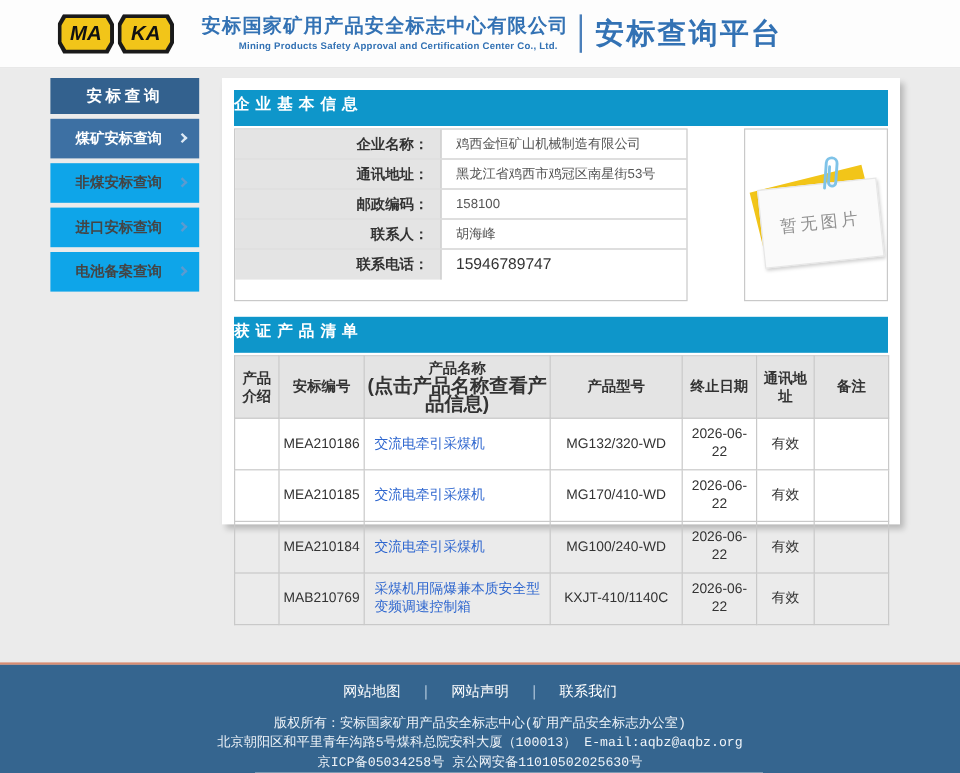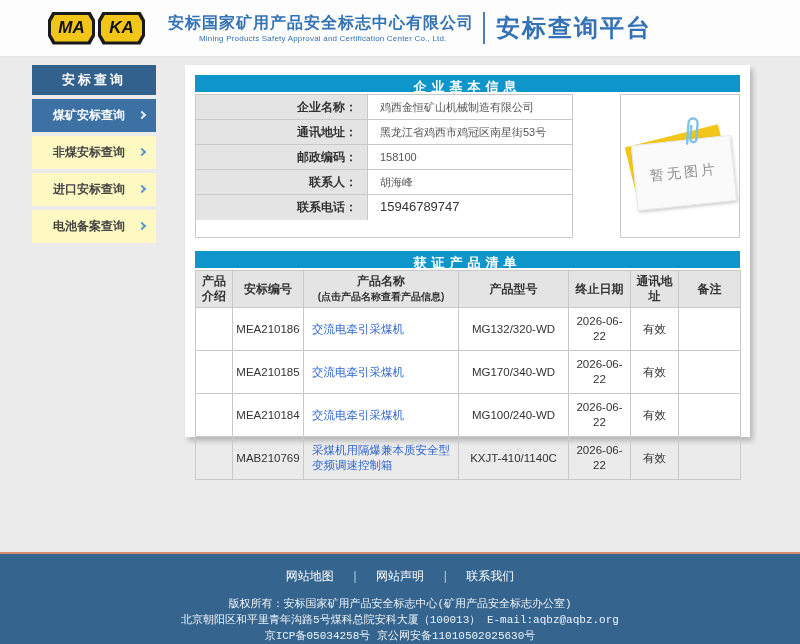--- a/index.html
+++ b/index.html
@@ -30,61 +30,61 @@
     display:flex; align-items:center; justify-content:center;
     font-weight:bold; font-style:italic; font-size:17px; color:#111;
     letter-spacing:0px;
   }
   .org-block { margin-left:23px; }
   .org-cn {
     font-size:16px; font-weight:bold; color:#3372b4; letter-spacing:1px;
     line-height:20px;
   }
   .org-en {
-    font-size:8px; font-weight:normal; color:#3372b4; line-height:11px;
+    font-size:8px; font-weight:bold; color:#3372b4; line-height:11px;
     letter-spacing:0.2px;
     padding-left:31px;
   }
   .header-divider {
     width:2px; height:32px; background:#4a7fba; margin:0 11px 0 9px;
   }
   .platform-title {
     font-size:24px; font-weight:bold; color:#3372b4; letter-spacing:2px;
   }
 
   
-  .sidebar { position:absolute; left:32px; top:65px; width:124px; }
+  .sidebar { position:absolute; left:42px; top:65px; width:124px; }
   .side-title {
     height:30px; line-height:30px; background:#33618e; color:#fff;
     font-size:13px; font-weight:bold; text-align:center; letter-spacing:3px;
   }
   .side-item {
-    position:relative; height:33px; margin-top:4px; background:#fef9c3;
+    position:relative; height:33px; margin-top:4px; background:#0ea5e9;
     display:flex; align-items:center; justify-content:center;
     font-size:12px; font-weight:bold; color:#444; cursor:pointer;
   }
   .side-item .chevron {
     position:absolute; right:11px; top:13px;
     width:6px; height:6px;
     border-top:2px solid #5b9bd0; border-right:2px solid #5b9bd0;
     transform:rotate(45deg);
   }
   .side-item.active { background:#3d70a3; color:#fff; }
   .side-item.active .chevron { border-color:#dce9f5; }
   .side-item span.lbl { margin-right:10px; }
 
   
   .panel {
     position:absolute; left:185px; top:65px; width:565px; height:372px;
     background:#fff; box-shadow:3px 4px 5px rgba(0,0,0,0.22);
     padding:10px;
   }
   .sec-head {
-    height:17px; line-height:23px; background:#0e96ca; color:#fff;
-    font-size:13px; font-weight:bold; text-align:center; letter-spacing:5px;
+    height:30px; line-height:23px; background:#0e96ca; color:#fff;
+    font-size:13px; font-weight:bold; letter-spacing:5px;
   }
 
   
   .ent-flex { display:flex; margin-top:2px;gap:45px; }
   .ent-table { width:412px; border:1px solid #c9c9c9; }
   .ent-row { display:flex; height:25px; border-bottom:1px solid #c9c9c9; }
   .ent-row:last-child { border-bottom:none; }
   .ent-label {
     width:172px; background:#e4e4e4; border-right:1px solid #c9c9c9;
     text-align:right; padding-right:10px; font-weight:bold; font-size:12px;
@@ -117,21 +117,21 @@
   table.products th {
     background:#e4e4e4; font-size:12px; font-weight:bold; color:#333;
     padding:3px 2px; line-height:15px; text-align:center;
   }
   table.products td {
     font-size:11.5px; color:#333; padding:6px 3px; text-align:center;
     line-height:15px;
   }
   table.products td.name-cell { text-align:left; padding-left:8px; }
   a.prod-link { color:#2f67cf; text-decoration:none; cursor:pointer; }
-  .th-sub { font-size:10px; }
+  .th-sub { font-size:16px; }
 
   
   .salmon-line { position:absolute; left:0; top:552px; width:800px; height:2px; background:#d78c72; }
   .footer {
     position:absolute; left:0; top:554px; width:800px; height:90px;
     background:#35658f; text-align:center; color:#fff;font-family:Liberation Mono, monospace;
   }
   .f-links { padding-top:14px; font-size:12px; }
   .f-links a { color:#fff; text-decoration:none; margin:0 4px; cursor:pointer; }
   .f-sep { color:#cfe0ef; margin:0 4px; }
@@ -251,21 +251,21 @@
           <td>2026-06-22</td>
           <td>有效</td>
           <td></td>
         </tr>
         <tr>
           <td></td>
           <td>MEA210185</td>
           <td class="name-cell">
             <a class="prod-link">交流电牵引采煤机</a>
           </td>
-          <td>MG170/340-WD</td>
+          <td>MG170/410-WD</td>
           <td>2026-06-22</td>
           <td>有效</td>
           <td></td>
         </tr>
         <tr>
           <td></td>
           <td>MEA210184</td>
           <td class="name-cell">
             <a class="prod-link">交流电牵引采煤机</a>
           </td>

